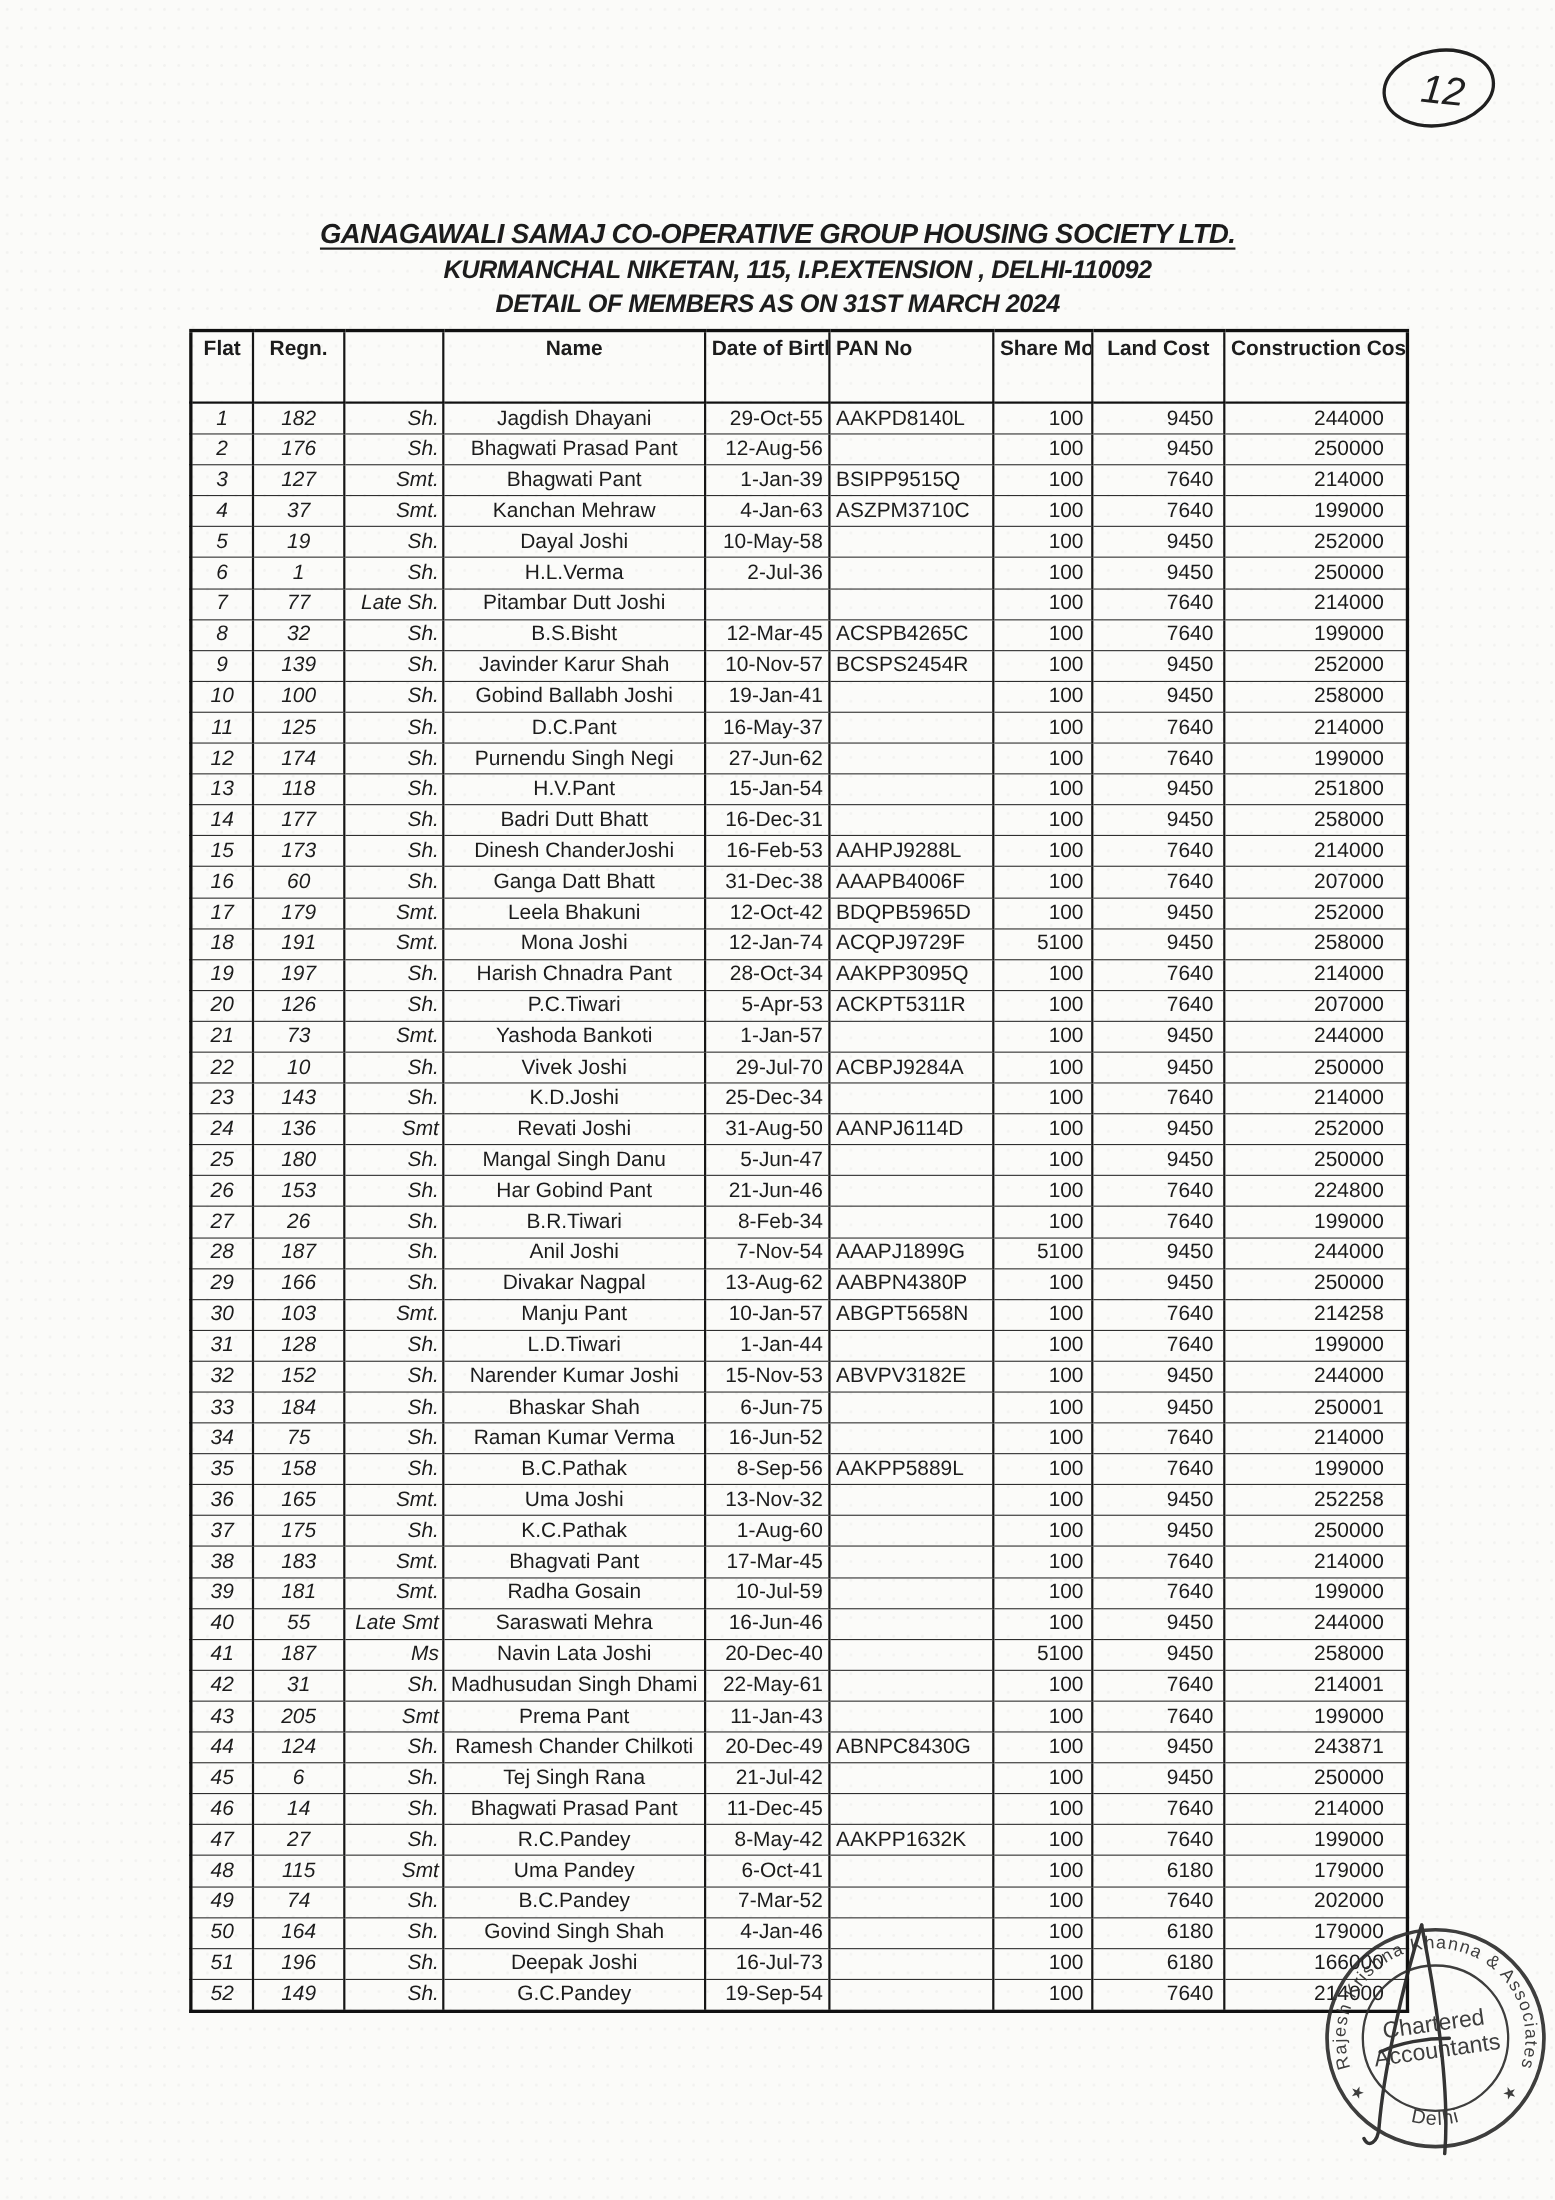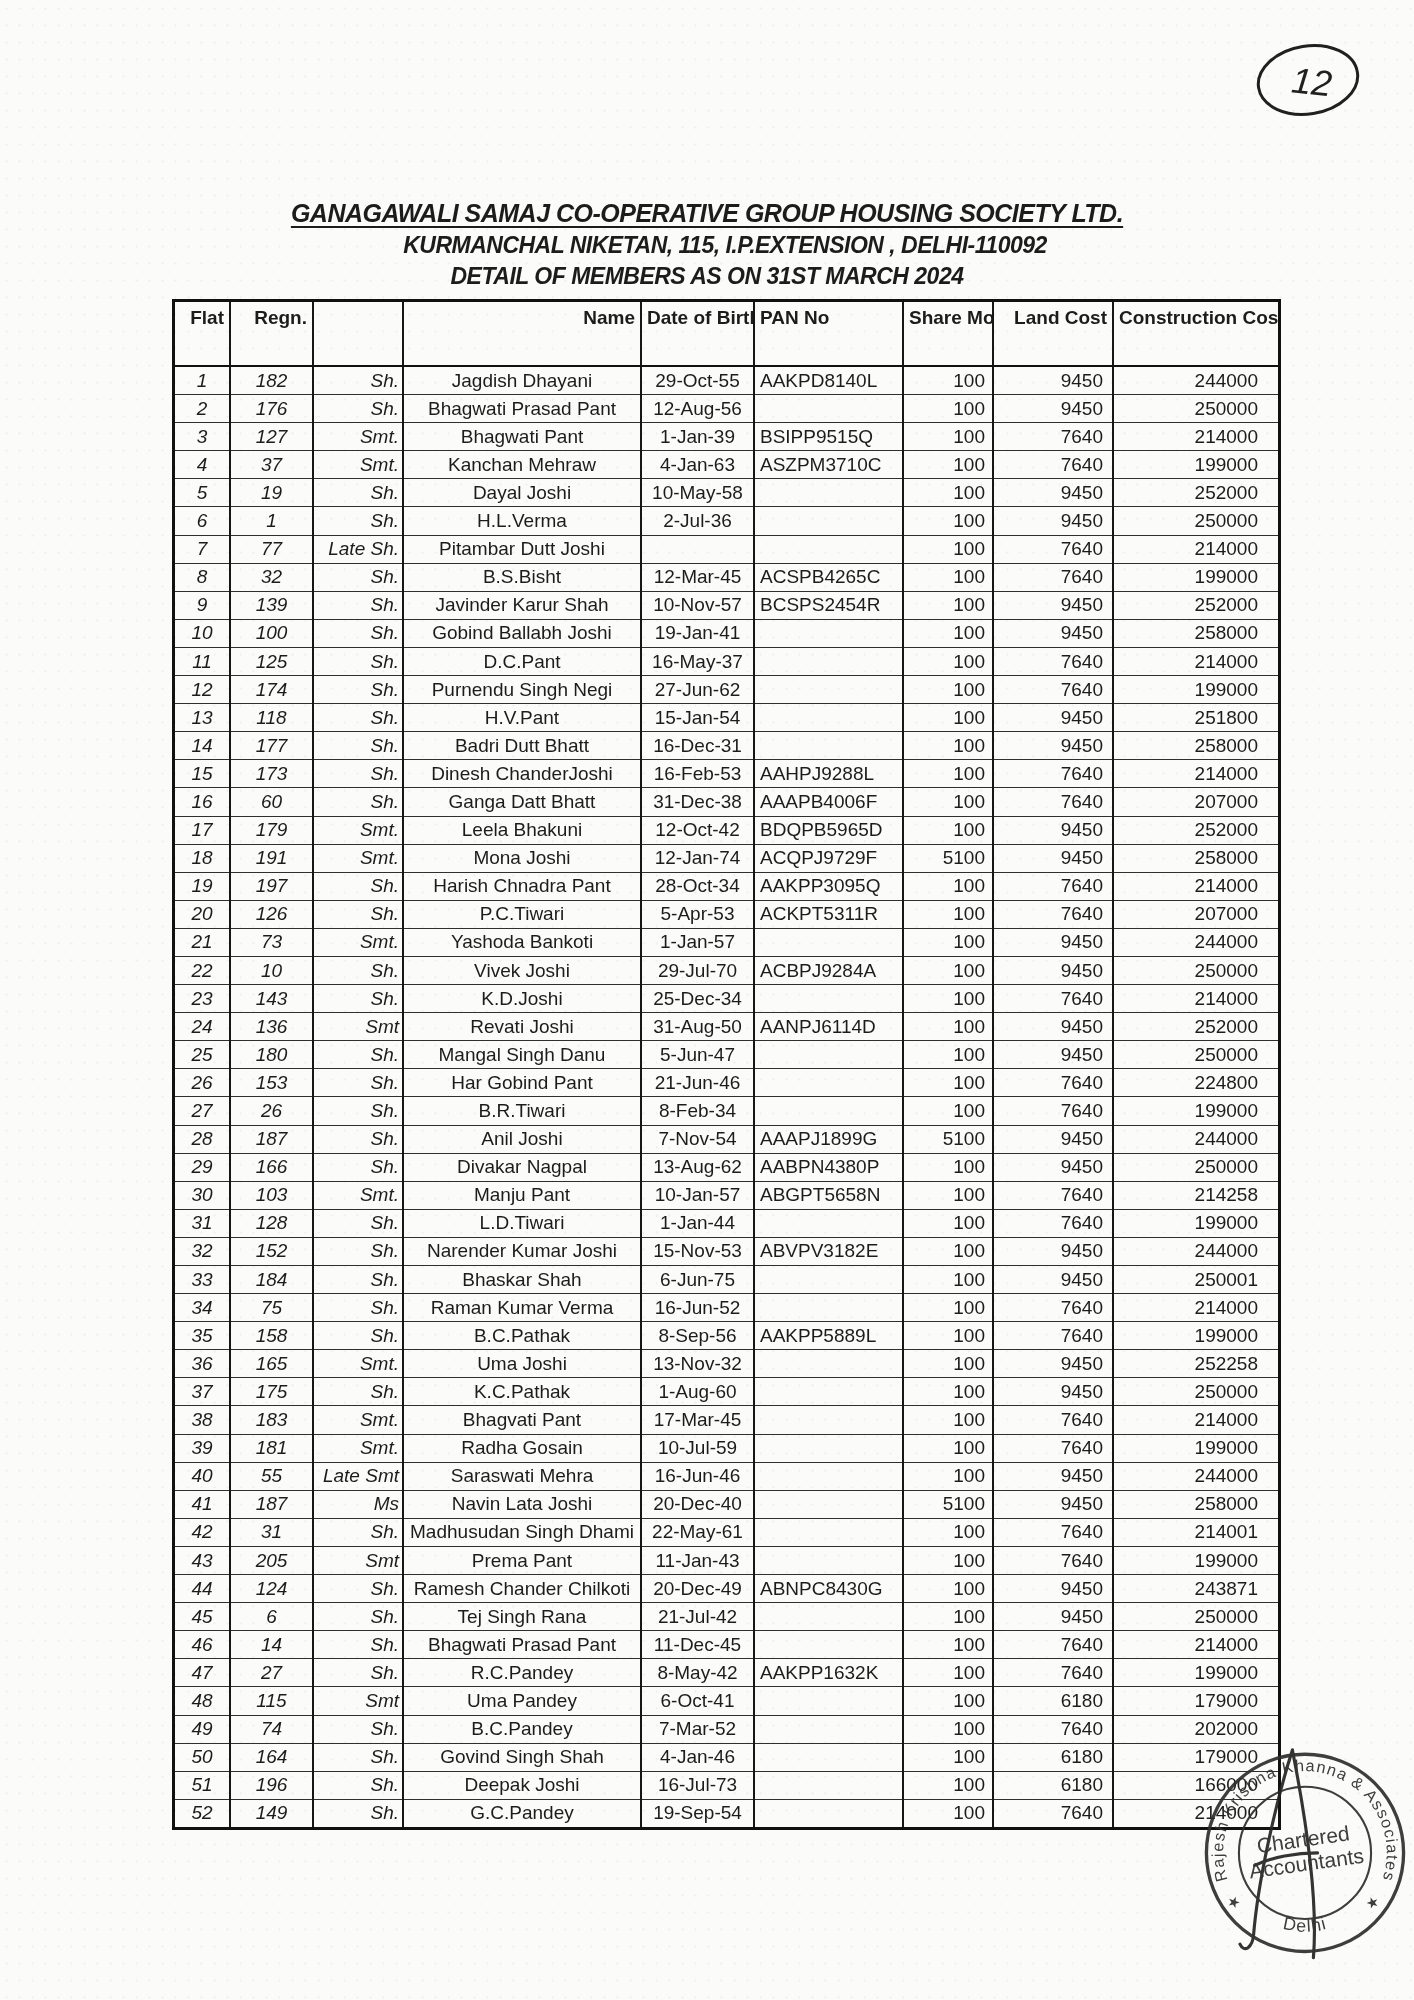--- a/index.html
+++ b/index.html
@@ -72,27 +72,27 @@
   .col-3{width:226px;}
   .col-4{width:101px;}
   .col-5{width:137px;}
   .col-6{width:78px;}
   .col-7{width:108px;}
   .col-8{width:154px;}
   
   td.col-0,td.col-1{text-align:center;font-style:italic;}
   td.col-2{text-align:right;font-style:italic;padding-right:3px;}
   td.col-3{text-align:center;margin-top:44px;}
-  td.col-4{text-align:center;padding-right:5px;}
+  td.col-4{text-align:right;padding-right:5px;}
   td.col-5{text-align:left;}
   td.col-6{text-align:right;padding-right:7px;}
   td.col-7{text-align:right;padding-right:9px;}
   td.col-8{text-align:right;padding-right:20px;}
   
-  th.col-0,th.col-1,th.col-3,th.col-6,th.col-7{text-align:right;}
+  th.col-0,th.col-1,th.col-3,th.col-6,th.col-7{text-align:center;}
   th.col-4{text-align:right;}
   th.col-5,th.col-8{text-align:left;}
   
   .stamp-wrap{
     position:absolute;left:1200px;top:1748px;width:210px;height:215px;
     opacity:0.92;
   }
   svg text{font-family:"Liberation Sans", sans-serif;}
 </style>
 </head>

